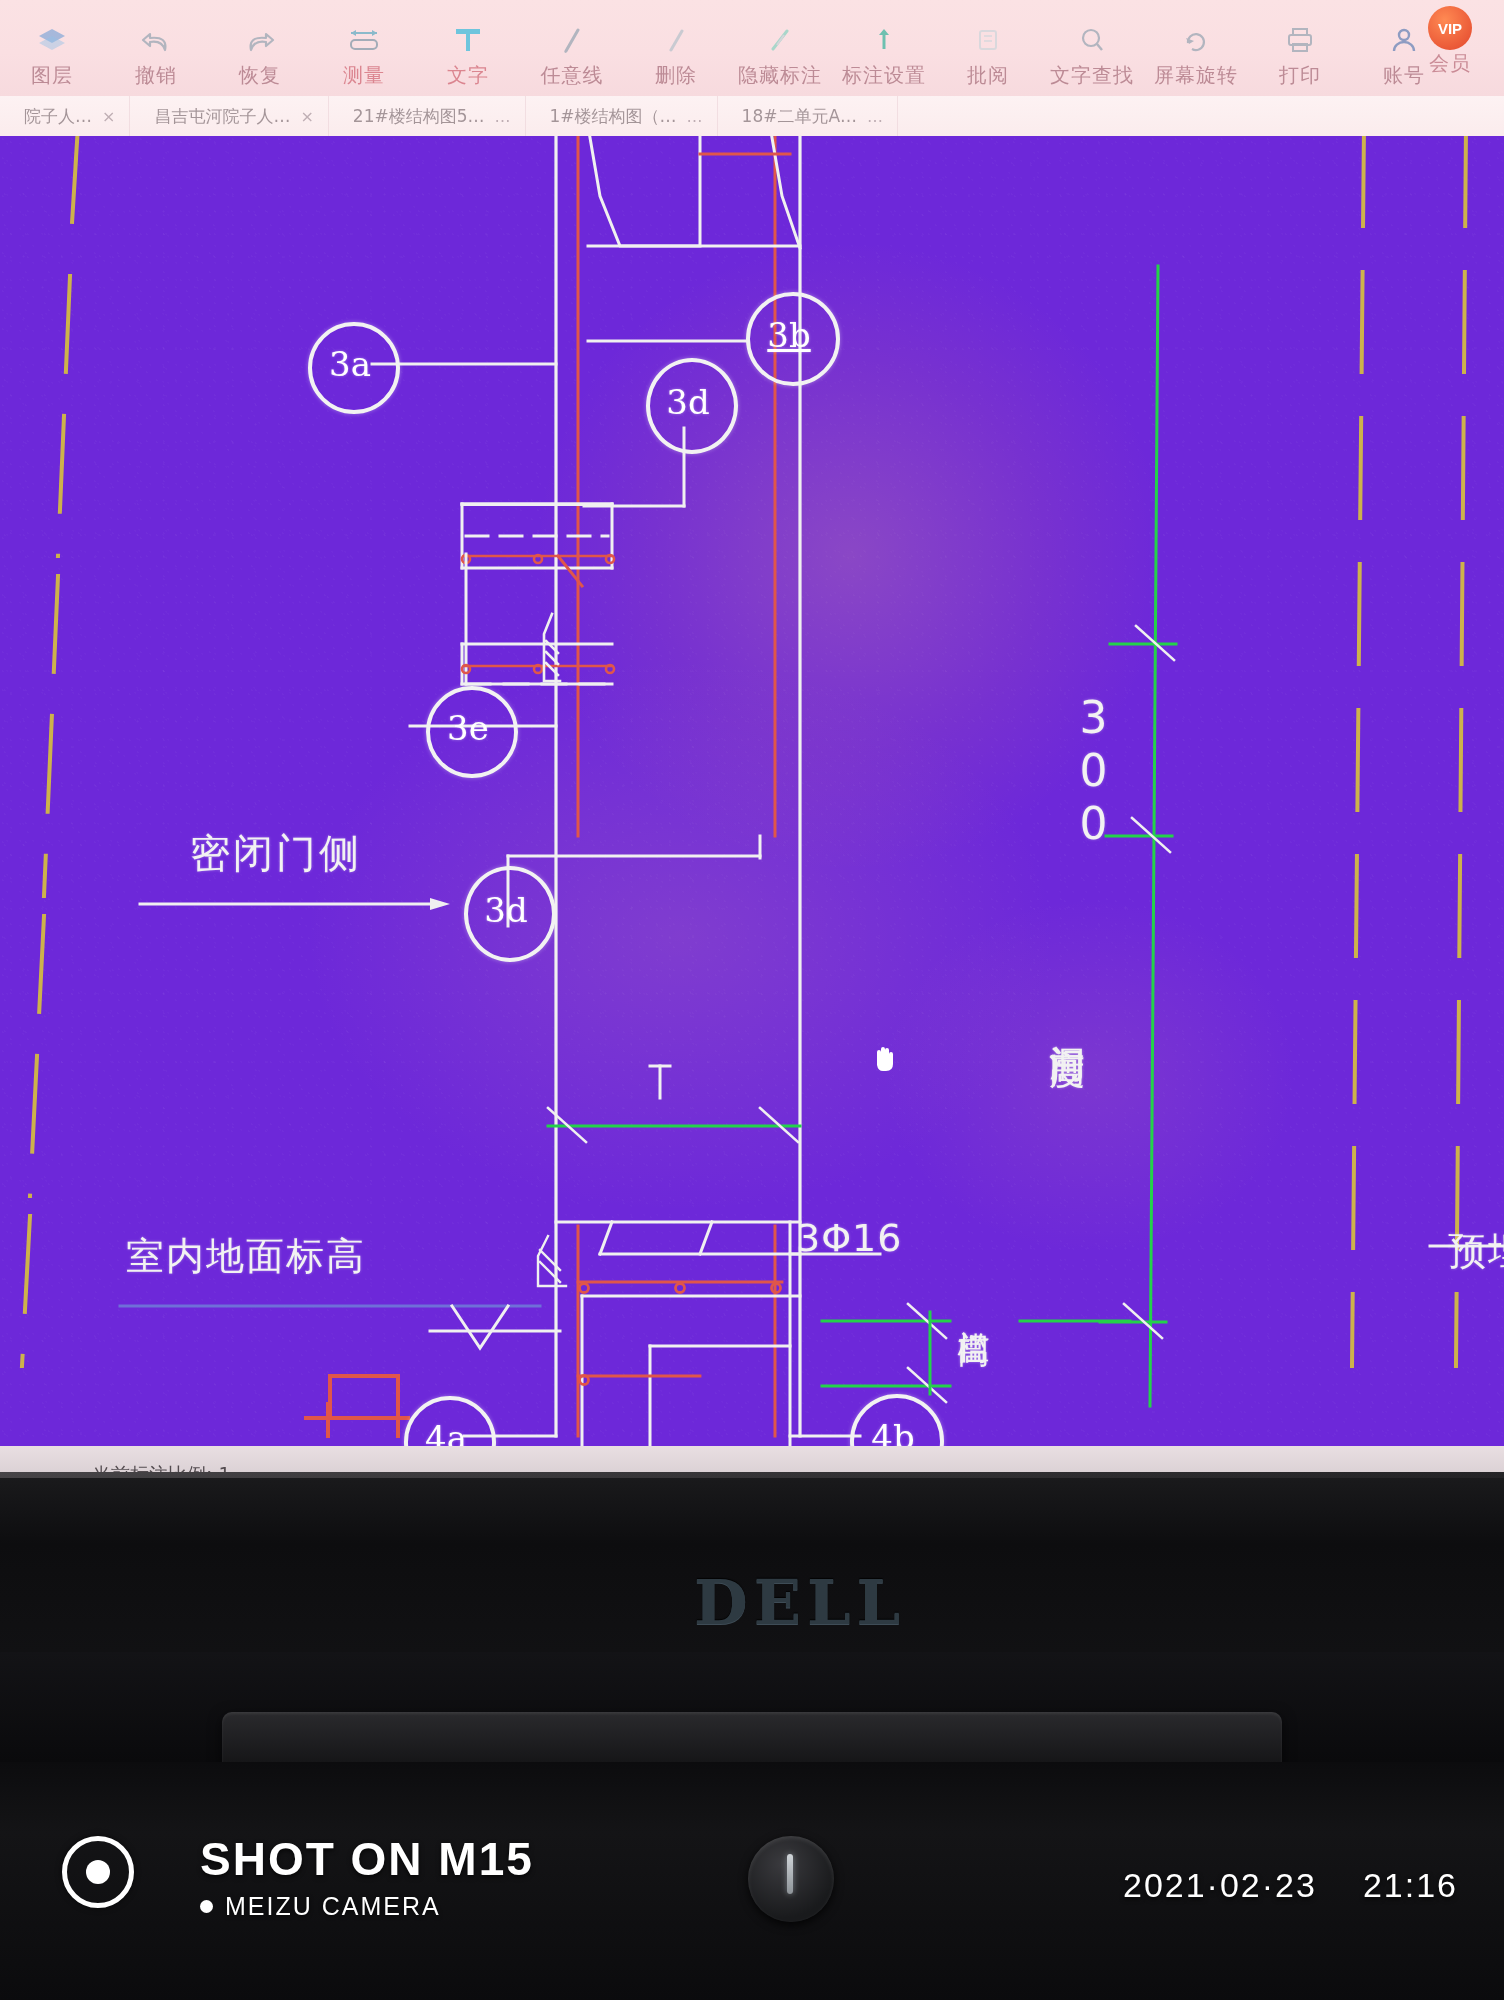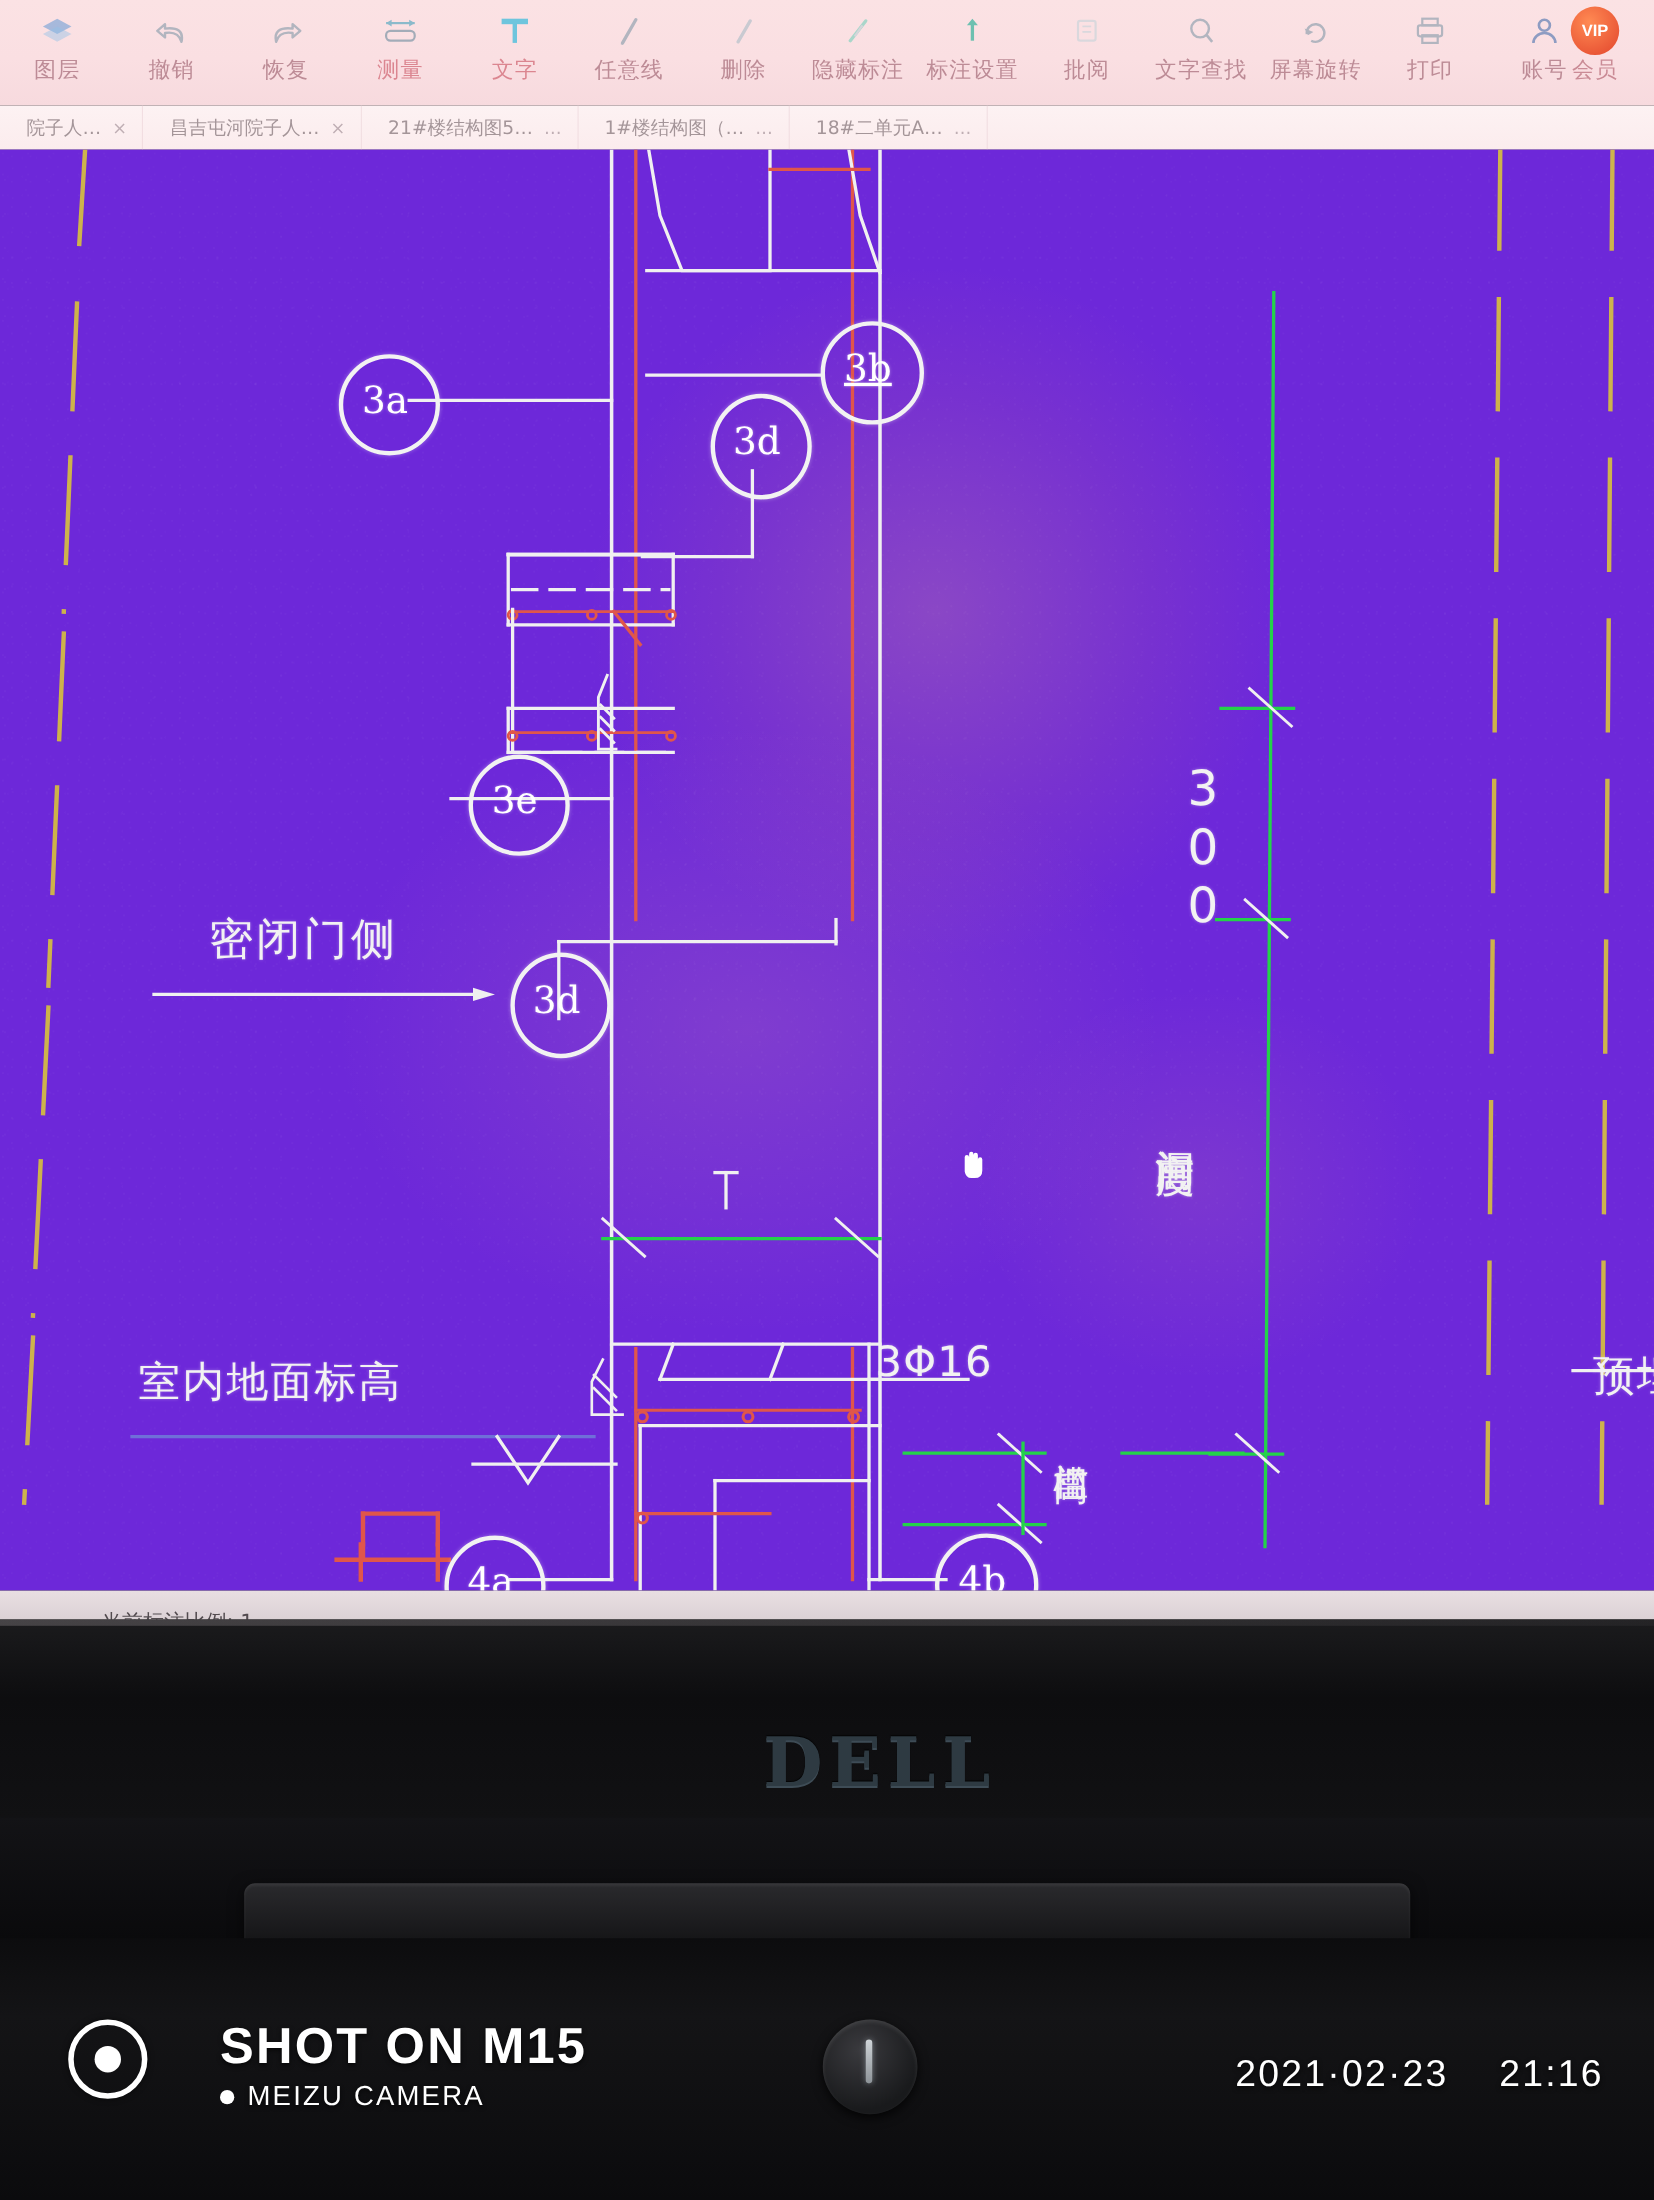--- a/index.html
+++ b/index.html
@@ -8,21 +8,21 @@
 
   
   #photo{position:absolute;left:0;top:0;width:1504px;height:2000px;
          background:#0a0a0c;overflow:hidden;}
 
   
   .toolbar{position:absolute;left:0;top:0;width:1504px;height:96px;
     background:linear-gradient(180deg,#fbe2e4 0%,#fadfe2 55%,#f7dade 100%);
     display:flex;align-items:flex-start;}
   .tb-item{position:relative;width:104px;height:96px;display:flex;flex-direction:column;
-    align-items:center;justify-content:flex-start;padding-top:6px;box-sizing:border-box;}
+    align-items:center;justify-content:flex-start;padding-top:18px;box-sizing:border-box;}
   .tb-icon{height:44px;display:flex;align-items:center;justify-content:center;
     font-size:26px;line-height:1;color:#9aa7b4;opacity:.75;}
   .tb-icon svg{display:block;}
   .tb-label{font-size:20px;color:#b07a86;letter-spacing:1px;opacity:.82;
     font-family:"DejaVu Sans",sans-serif;white-space:nowrap;}
   .tb-item.accent .tb-label{color:#d5737f;}
   .tb-item.accent .tb-icon{color:#78c6d8;opacity:.9;}
 
   .vipwrap{position:absolute;right:8px;top:6px;width:92px;height:90px;
     display:flex;flex-direction:column;align-items:center;}

